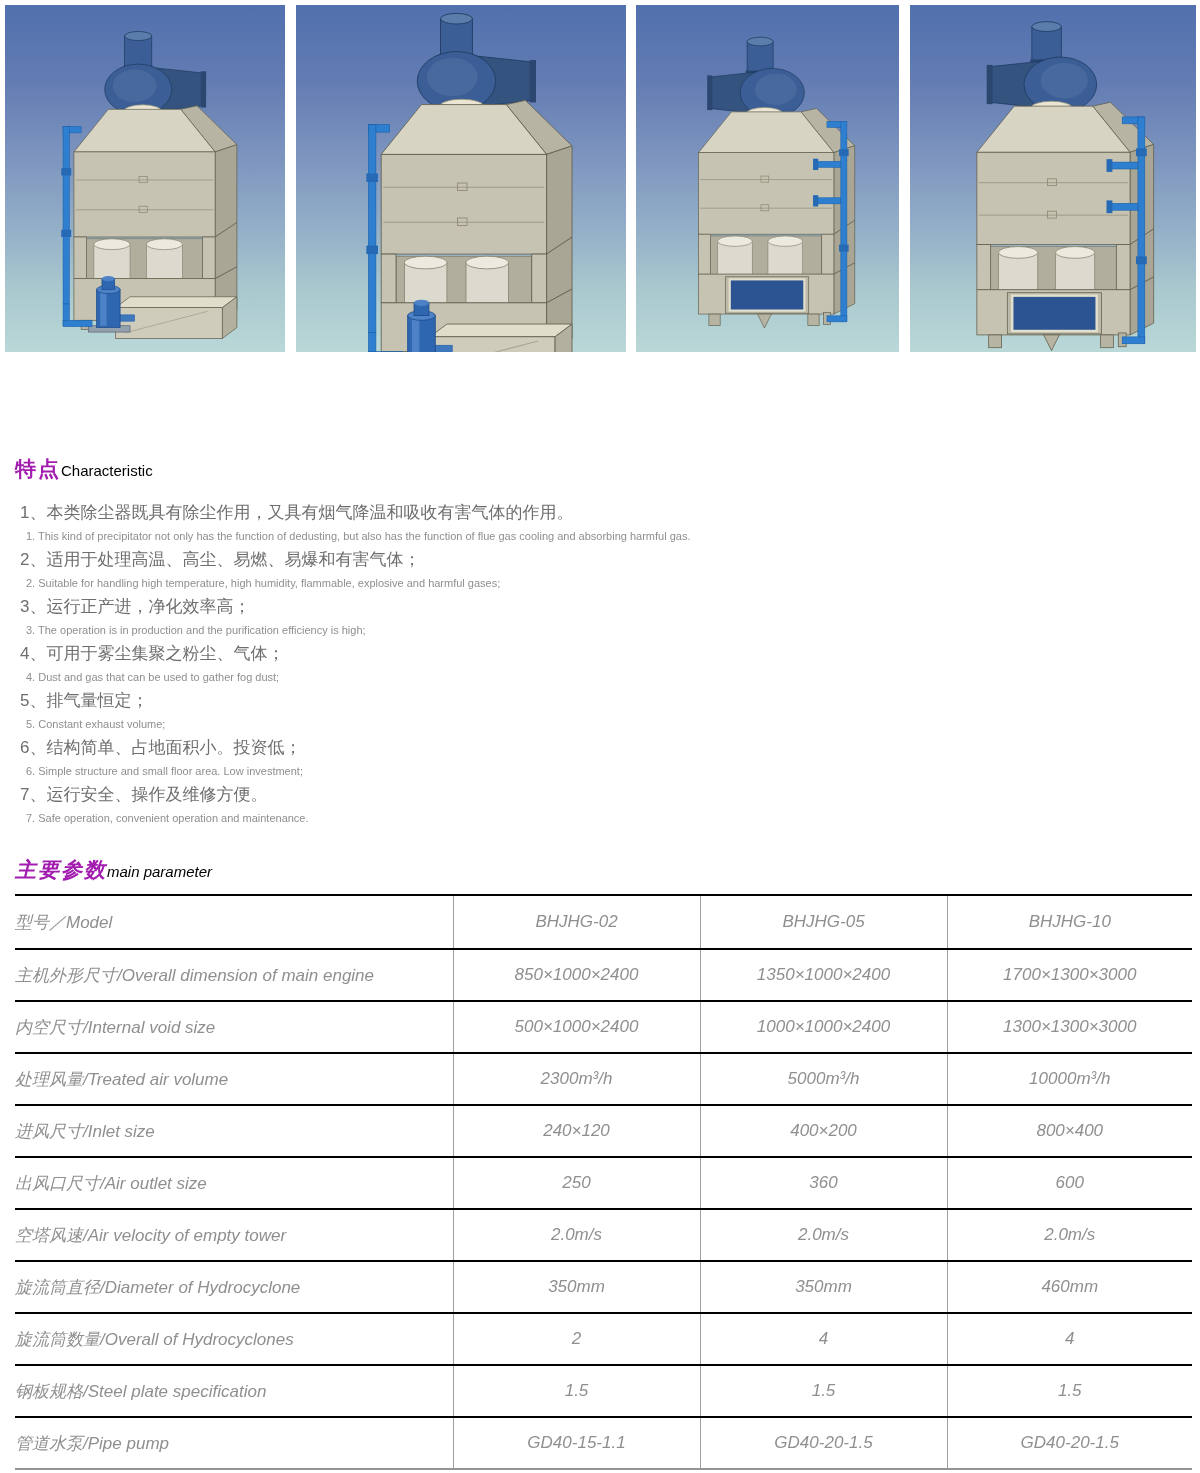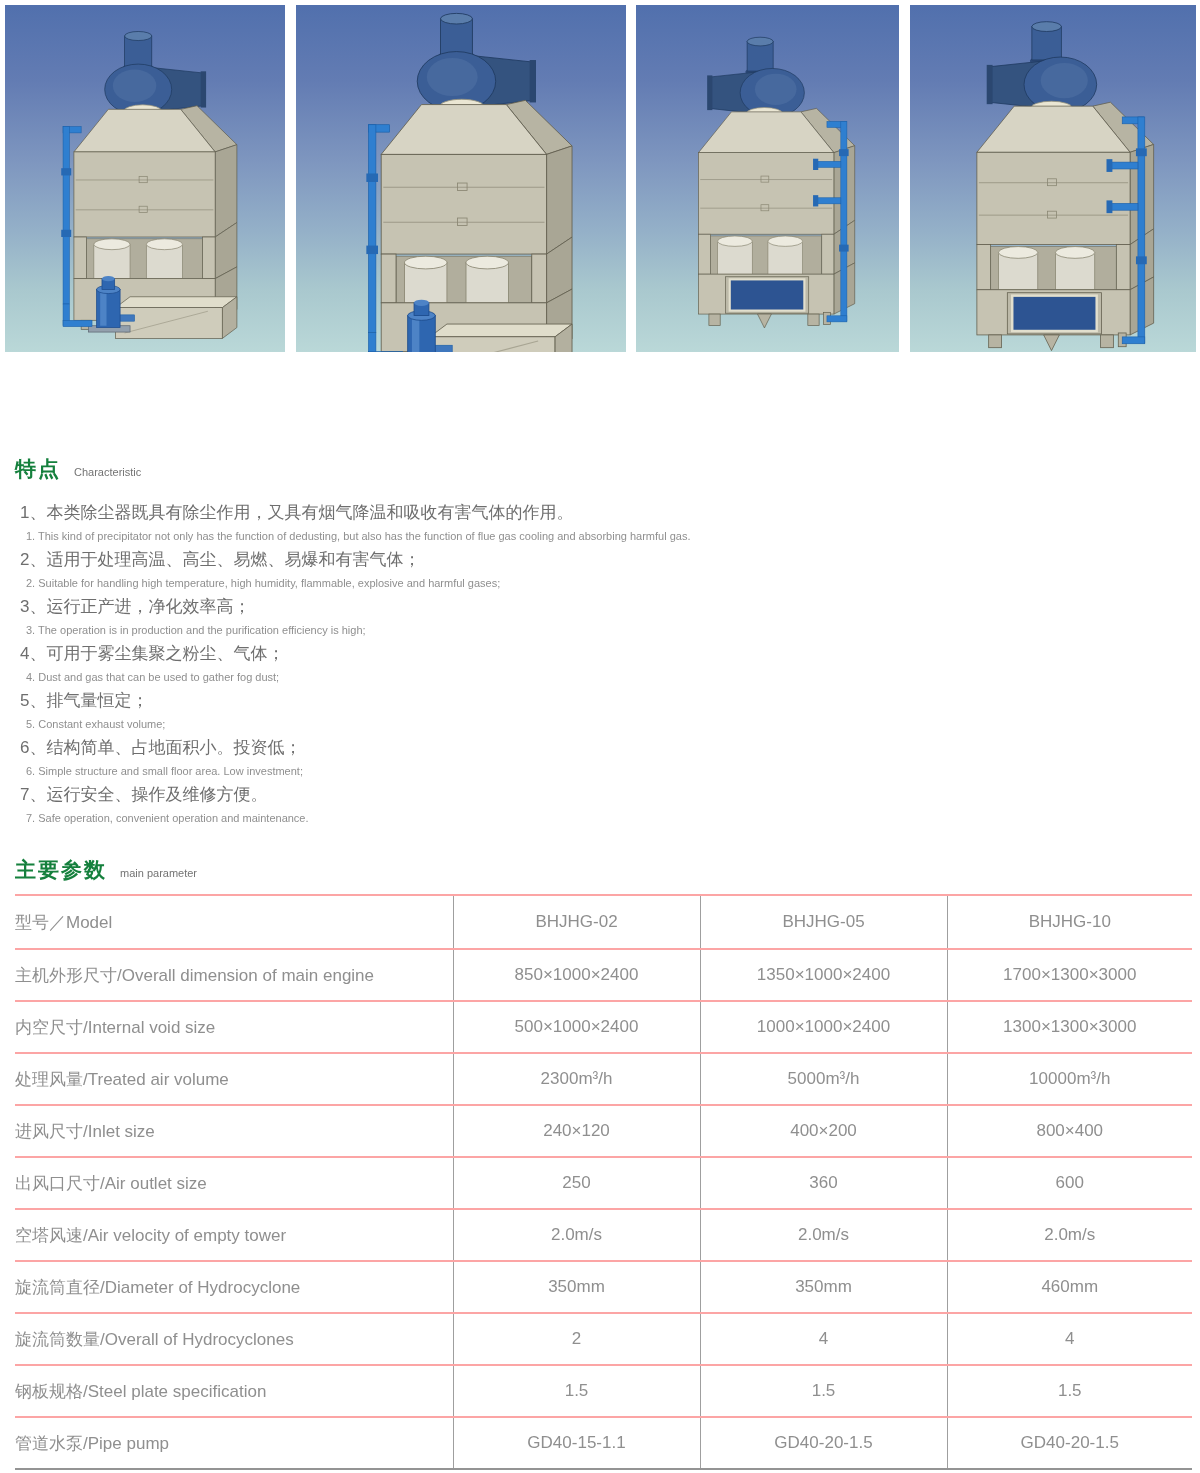--- a/index.html
+++ b/index.html
@@ -12,33 +12,33 @@
   .panel{
     height:347px;
     background:linear-gradient(180deg,#5170ad 0%,#637cb3 22%,#7e96bf 45%,#94b0c8 65%,#a9c8ce 82%,#bad8d8 100%);
   }
   .p1{width:280px}.p2{width:330px}.p3{width:263px}.p4{width:286px}
   .panel svg{width:100%;height:100%;display:block}
   
   .section{padding-left:15px;padding-right:10px;}
   .char-section{margin-top:103px;}
   .sec-head{display:flex;align-items:baseline;}
-  .zh-title{font-size:21px;font-weight:bold;color:#15803d;letter-spacing:2px;}
-  .en-title{font-size:11px;color:#737373;margin-left:13px;}
+  .zh-title{font-size:21px;font-weight:bold;color:#a21caf;letter-spacing:2px;}
+  .en-title{font-size:15px;color:#000000;}
   .char-list{margin:18px 0 0 0;padding:0 0 0 5px;list-style:none;}
   .char-zh{font-size:17px;color:#6e6e6e;line-height:23.5px;white-space:nowrap;}
   .char-en{font-size:11px;color:#8f8f8f;line-height:23.5px;padding-left:6px;white-space:nowrap;}
-  .params-section{margin-top:26px;}
+  .params-section{margin-top:26px;font-style:italic;}
   
   table.params{border-collapse:collapse;table-layout:fixed;width:1177px;margin-top:10px;}
   table.params td{
     font-size:17px;color:#8f8f8f;padding:0;
     overflow:hidden;white-space:nowrap;
   }
-  table.params tr{border-top:2px solid #fca5a5;}
+  table.params tr{border-top:2px solid #000000;}
   table.params tr:last-child{border-bottom:2px solid #949494;}
   td.vline{border-left:1px solid #9f9f9f;}
   td.label{text-align:left;padding-left:15px;}
   td.val{text-align:center;color:#979797;}
   tr.hdr td{height:52px;}
   tr.row td{height:50px;}
 </style>
 </head>
 <body>
 

